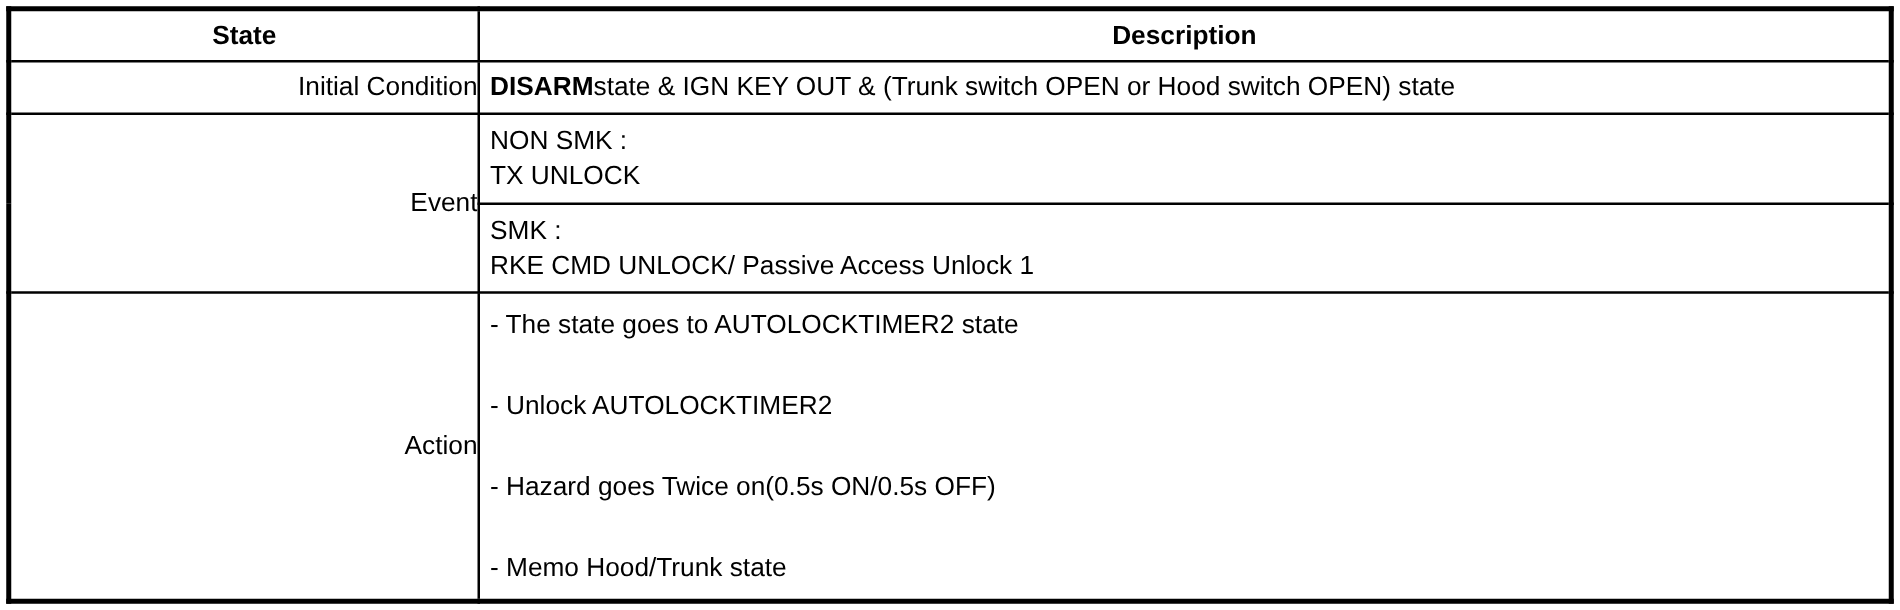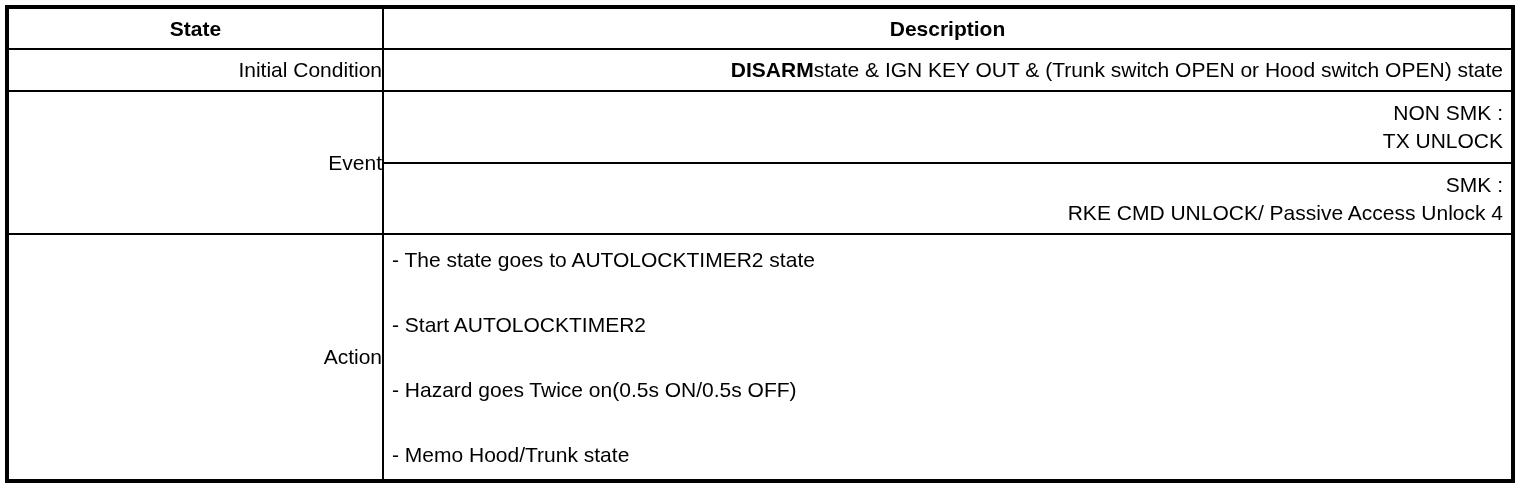--- a/index.html
+++ b/index.html
@@ -36,21 +36,21 @@
   }
   .row-header   { height: 42px; }
   .row-initial  { height: 42px; }
   .row-event-1  { height: 72px; }
   .row-event-2  { height: 71px; }
   .label-cell {
     text-align: right;
     font-weight: normal;
   }
   .desc-cell {
-    text-align: right;
+    text-align: left;
     padding-left: 8px;
     padding-right: 8px;
     line-height: 28px;
   }
   .bold { font-weight: bold; }
   .two-line div { line-height: 28px; }
   .action-list {
     display: flex;
     flex-direction: column;
     justify-content: center;
@@ -85,30 +85,30 @@
         <td class="label-cell" rowspan="2">Event</td>
         <td class="desc-cell two-line">
           <div>NON SMK :</div>
           <div>TX UNLOCK</div>
         </td>
       </tr>
 
       <tr class="row-event-2">
         <td class="desc-cell two-line">
           <div>SMK :</div>
-          <div>RKE CMD UNLOCK/ Passive Access Unlock 4</div>
+          <div>RKE CMD UNLOCK/ Passive Access Unlock 1</div>
         </td>
       </tr>
 
       <tr class="row-action">
         <td class="label-cell">Action</td>
         <td>
           <div class="action-list">
             <div>- The state goes to AUTOLOCKTIMER2 state</div>
-            <div>- Start AUTOLOCKTIMER2</div>
+            <div>- Unlock AUTOLOCKTIMER2</div>
             <div>- Hazard goes Twice on(0.5s ON/0.5s OFF)</div>
             <div>- Memo Hood/Trunk state</div>
           </div>
         </td>
       </tr>
     </tbody>
   </table>
 </div>
 
 </body></html>

